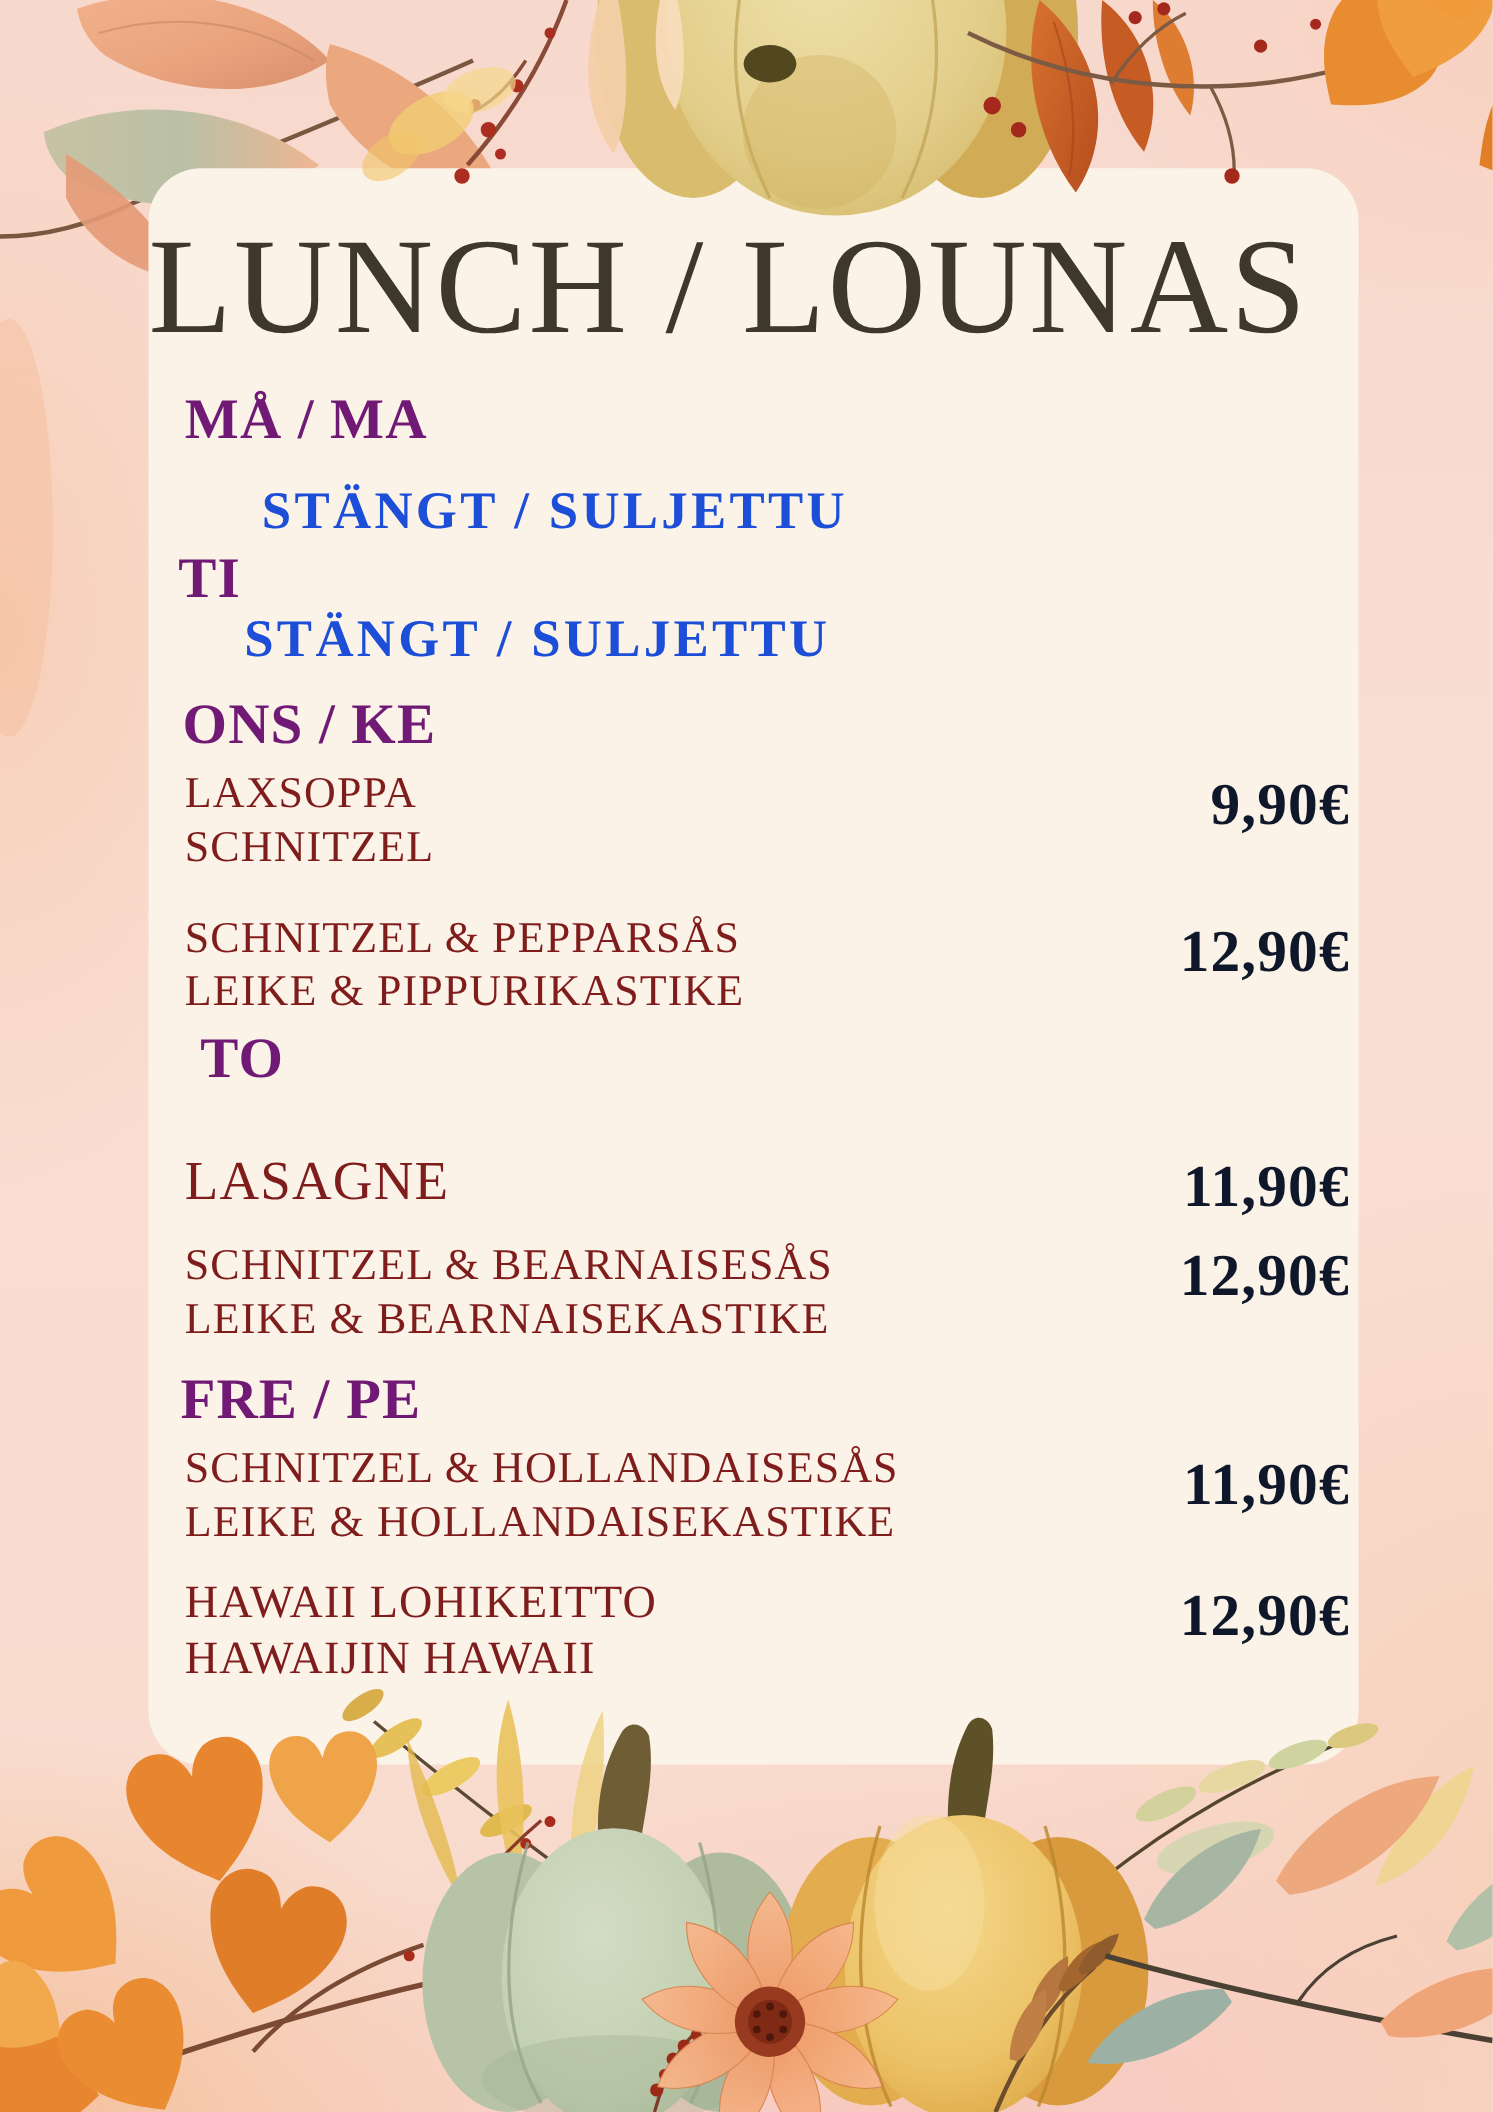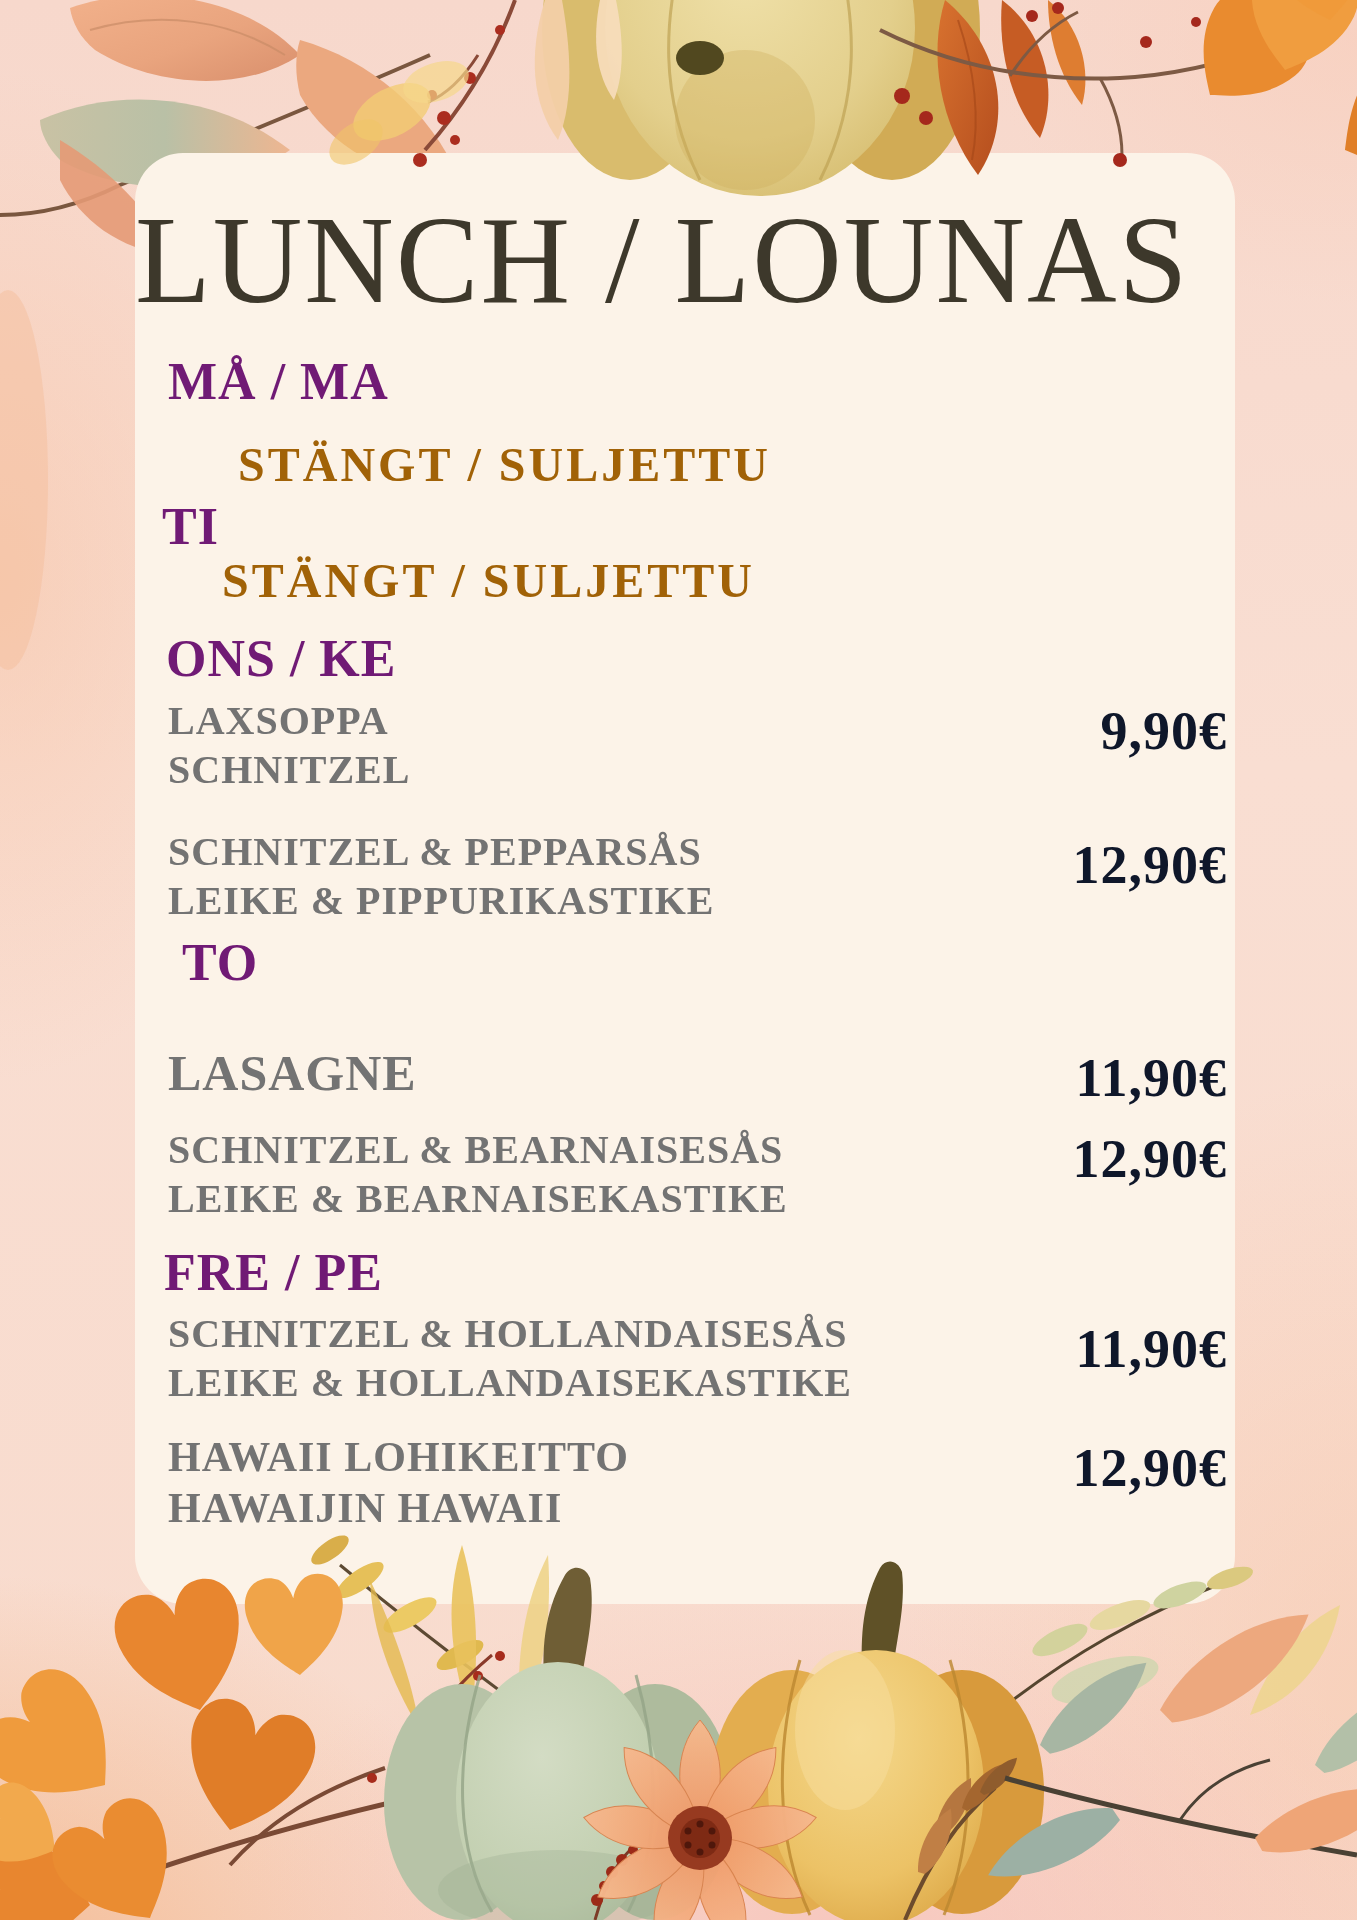--- a/index.html
+++ b/index.html
@@ -24,23 +24,23 @@
   }
   #deco-top,#deco-bottom{z-index:3;position:absolute;left:0;}
   #deco-top{top:0;}
   #deco-bottom{top:1520px;}
   .txt{position:absolute;z-index:4;white-space:nowrap;}
   .title{
     left:135px;width:896px;text-align:center;top:196px;
     font-size:124px;line-height:1.05;font-weight:400;letter-spacing:2px;color:#3d382b;
   }
   .day{font-weight:700;font-size:52px;color:#701a75;letter-spacing:1px;}
-  .closed{font-weight:700;font-size:48px;color:#a16207;letter-spacing:3px;}
+  .closed{font-weight:700;font-size:48px;color:#1d4ed8;letter-spacing:3px;}
   .row{position:absolute;z-index:4;left:168px;right:130px;}
-  .names{font-weight:700;font-size:40px;line-height:1.22;color:#737373;letter-spacing:1px;white-space:nowrap;}
+  .names{font-weight:400;font-size:40px;line-height:1.22;color:#7f1d1d;letter-spacing:1px;white-space:nowrap;}
   .names .nm{display:block;}
   .price{
     position:absolute;right:0;top:0;
     font-weight:700;font-size:54px;color:#0f172a;letter-spacing:1px;
   }
   .big .names{font-size:50px;}
   .hw .names{font-size:42px;}
   
   #d0-label{left:168px;top:352px;}
   #d0-closed{left:238px;top:437px;}

